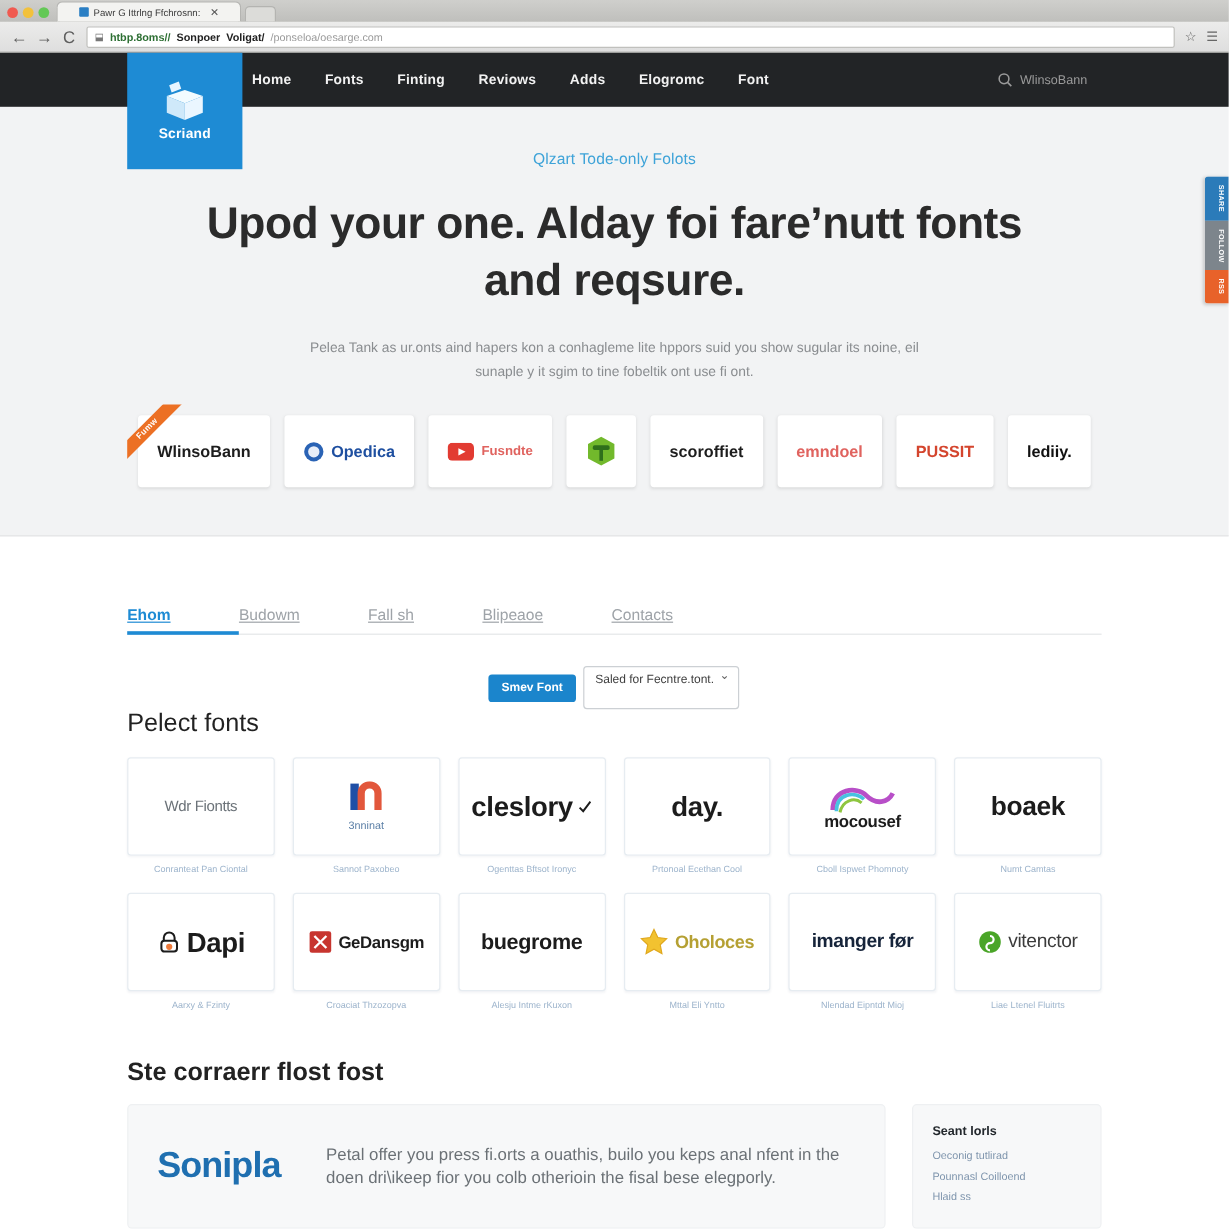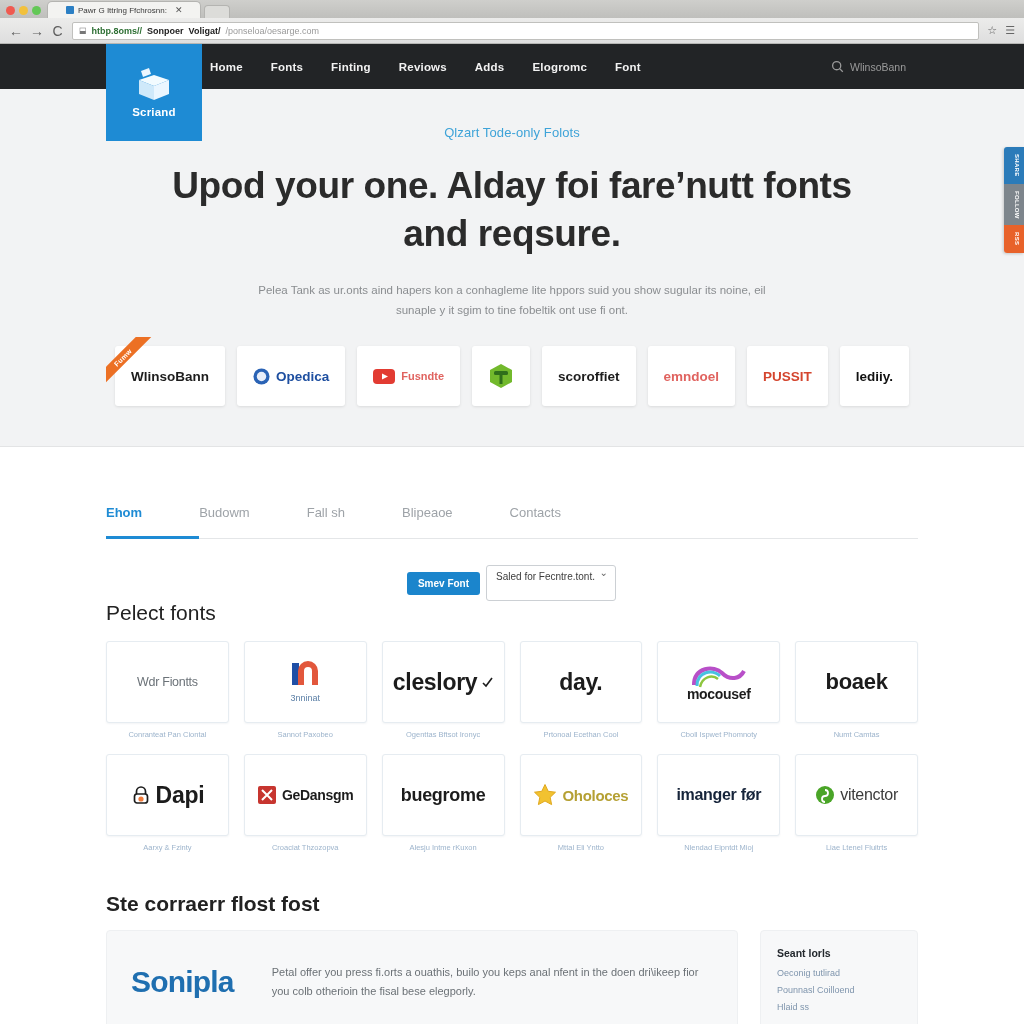--- a/index.html
+++ b/index.html
@@ -110,22 +110,22 @@
     letter-spacing: .4px;
   }
   .bicon { width: 17px; height: 17px; margin-right: 6px; flex: none; }
 
   
   .tabs-wrap { padding: 0 106px; background: #fff; }
   .tabs {
     display: flex; gap: 0; border-bottom: 1px solid #e4e6e8; margin-top: 44px;
   }
   .tab-item {
-    font-size: 13px; color: #9ea3a8; padding: 14px 0 18px; margin-right: 57px;
-    position: relative; white-space: nowrap;
+    font-size: 13px; color: #9ea3a8; padding: 14px 0 8px; margin-right: 57px;
+    position: relative; white-space: nowrap; text-decoration: underline;
   }
   .tab-item.active { color: #1e8bd4; font-weight: bold; }
   .tab-item.active::after {
     content: ""; position: absolute; left: 0; right: -57px; bottom: -1px;
     height: 3px; background: #1e8bd4;
   }
 
   
   .sec-head { position: relative; margin-top: 44px; height: 46px; }
   .sec-title { font-size: 21px; color: #222; font-weight: normal; position: absolute; left:0; top: 18px;}
@@ -161,21 +161,21 @@
 
   
   .bottom-title { font-size: 21px; color: #222; margin-top: 40px; }
   .bottom-row { display: flex; gap: 22px; margin-top: 14px; }
   .feature-card {
     flex: 1; background: #f7f8f9; border-radius: 4px; height: 104px;
     display: flex; align-items: center; padding: 0 24px; gap: 38px;
     border: 1px solid #eef0f2;
   }
   .feature-logo { font-size: 30px; font-weight: bold; color: #1f6fb0; letter-spacing: -.8px; }
-  .feature-text { font-size: 11px; line-height: 19px; color: #6b7176; }
+  .feature-text { font-size: 14px; line-height: 19px; color: #6b7176; }
   .side-card {
     width: 158px; background: #f7f8f9; border-radius: 4px; height: 104px;
     padding: 16px 16px; border: 1px solid #eef0f2;
   }
   .side-title { font-size: 10.5px; font-weight: bold; color: #23282d; margin-bottom: 6px; }
   .side-link { font-size: 9px; color: #7f95ad; line-height: 17px; }
 
   
   .share {
     position: absolute; right: 0; top: 103px; width: 20px; z-index: 9;

